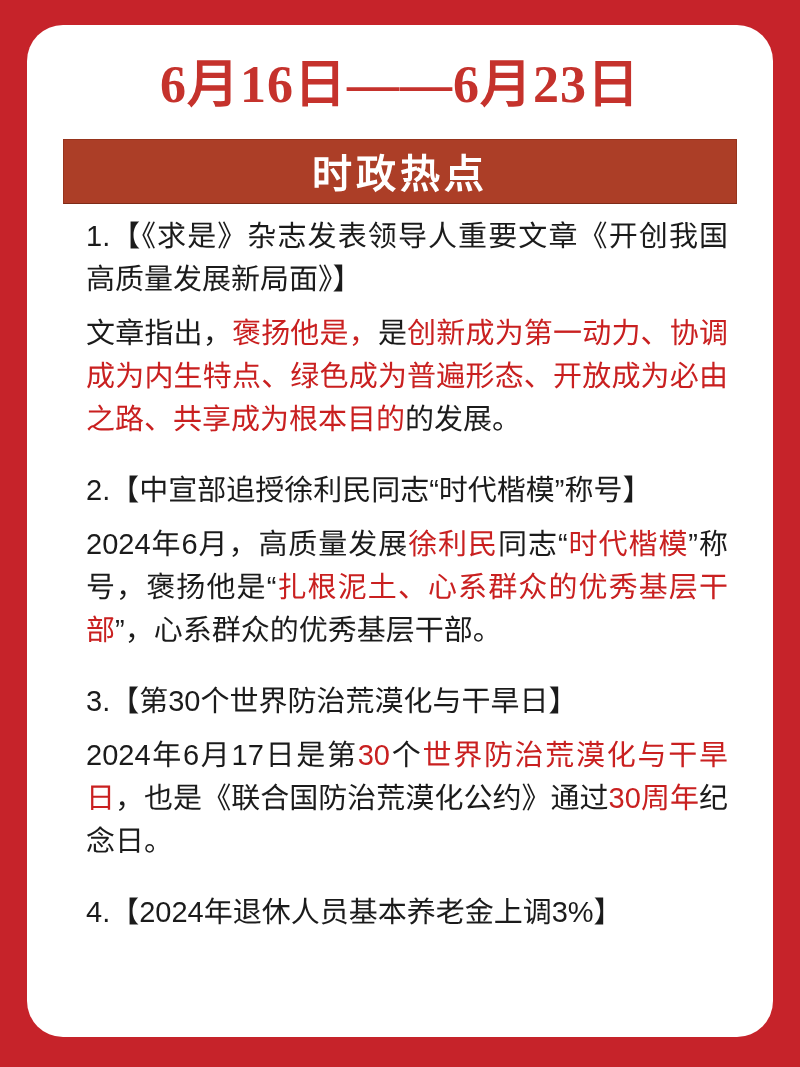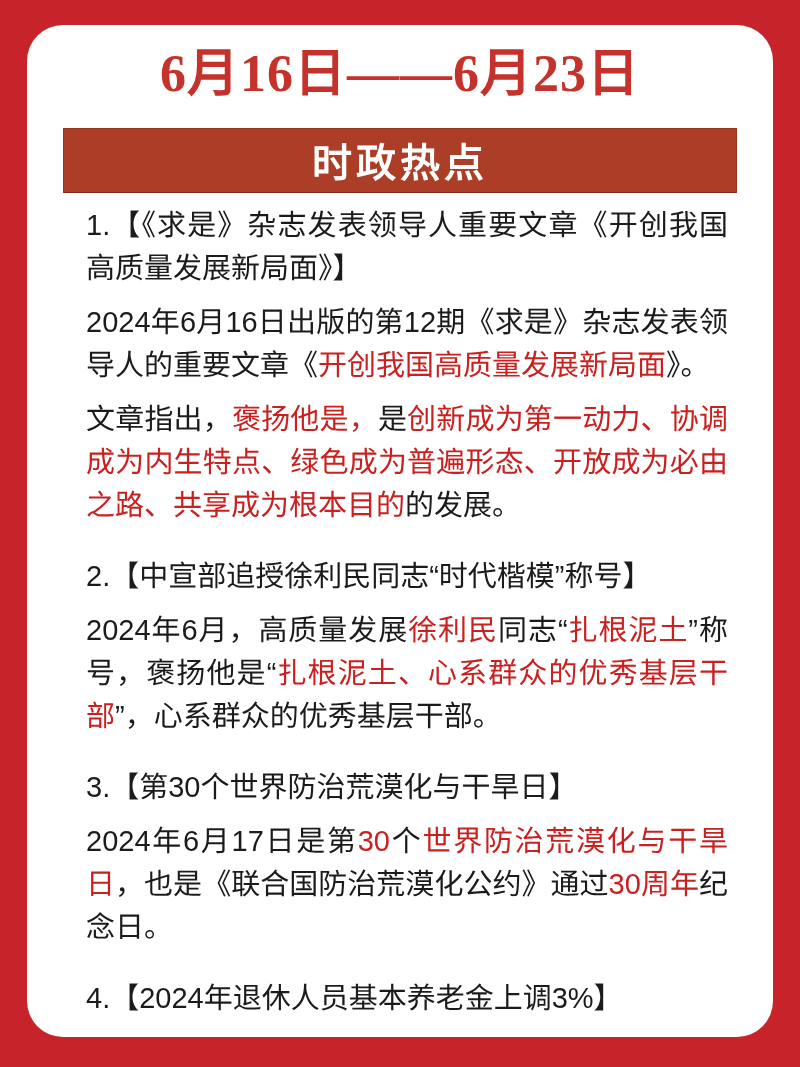--- a/index.html
+++ b/index.html
@@ -20,21 +20,21 @@
   .page-frame{
     width:800px;height:1067px;
     padding:25px 27px 30px 27px;
     background:var(--frame);
   }
   .content-card{
     width:100%;height:100%;
     background:var(--card);
     border-radius:36px;
     overflow:hidden;
-    padding-top:19px;
+    padding-top:30px;
   }
   .date-title{
     margin:0;
     text-align:center;
     font-family:"Liberation Serif","DejaVu Serif",serif;
     font-weight:bold;
     font-size:52px;
     line-height:1.15;
     color:var(--title);
     letter-spacing:1px;
@@ -74,26 +74,25 @@
 
 <div class="page-frame">
   <div class="content-card">
     <h1 class="date-title">6月16日——6月23日</h1>
     <div class="topic-banner">
       <span>时政热点</span>
     </div>
     <div class="news-list">
         <div class="news-item">
           <p><span>1.【《求是》杂志发表领导人重要文章《开创我国高质量发展新局面》】</span></p>
-          <p><span>2024年6月16日出版的第12期《求是》杂志发表领导人的重要文章《</span><span class="red">开创我国高质量发展新局面</span><span>》。</span></p>
           <p><span>文章指出，</span><span class="red">褒扬他是，</span><span>是</span><span class="red">创新成为第一动力、协调成为内生特点、绿色成为普遍形态、开放成为必由之路、共享成为根本目的</span><span>的发展。</span></p>
         </div>
         <div class="news-item">
           <p><span>2.【中宣部追授徐利民同志“时代楷模”称号】</span></p>
-          <p><span>2024年6月，高质量发展</span><span class="red">徐利民</span><span>同志“</span><span class="red">扎根泥土</span><span>”称号，褒扬他是“</span><span class="red">扎根泥土、心系群众的优秀基层干部</span><span>”，心系群众的优秀基层干部。</span></p>
+          <p><span>2024年6月，高质量发展</span><span class="red">徐利民</span><span>同志“</span><span class="red">时代楷模</span><span>”称号，褒扬他是“</span><span class="red">扎根泥土、心系群众的优秀基层干部</span><span>”，心系群众的优秀基层干部。</span></p>
         </div>
         <div class="news-item">
           <p><span>3.【第30个世界防治荒漠化与干旱日】</span></p>
           <p><span>2024年6月17日是第</span><span class="red">30</span><span>个</span><span class="red">世界防治荒漠化与干旱日</span><span>，也是《联合国防治荒漠化公约》通过</span><span class="red">30周年</span><span>纪念日。</span></p>
         </div>
         <div class="news-item">
           <p><span>4.【2024年退休人员基本养老金上调3%】</span></p>
         </div>
       </div>
   </div>

